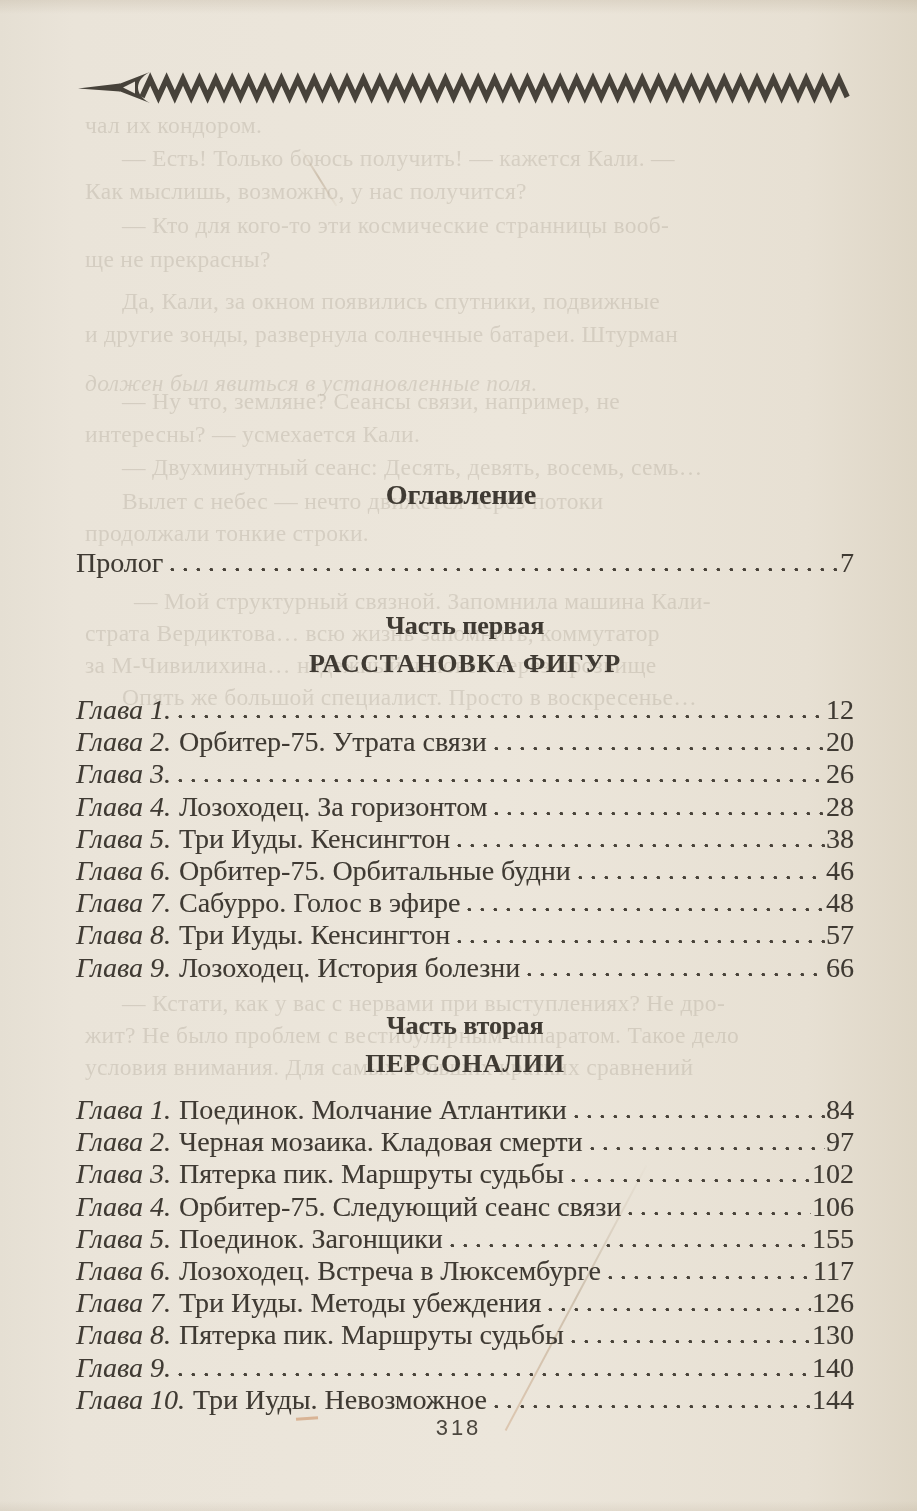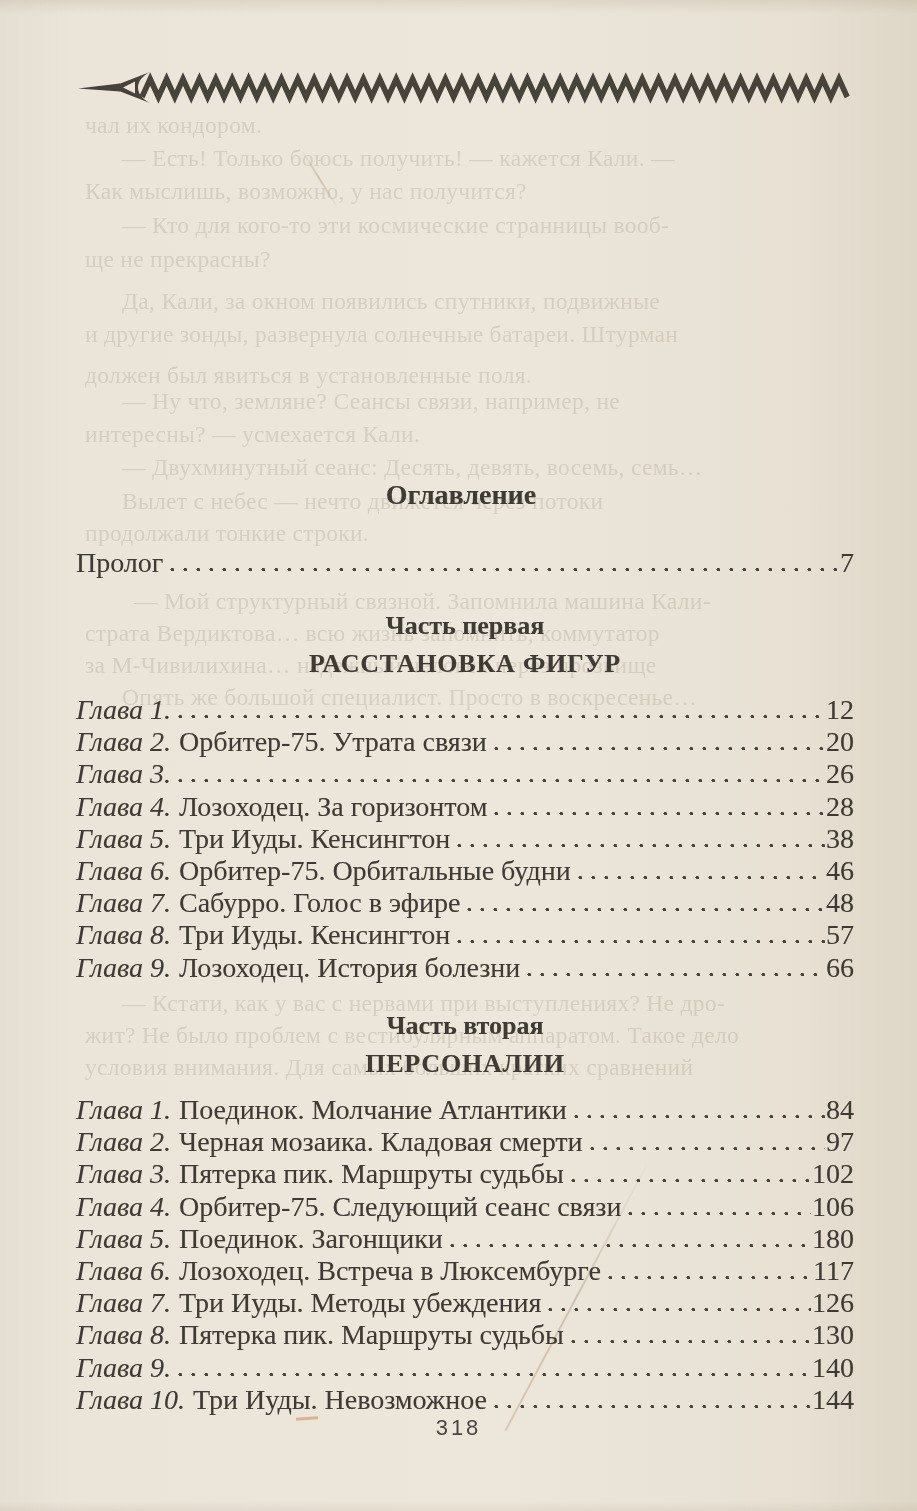--- a/index.html
+++ b/index.html
@@ -85,21 +85,21 @@
   </svg>
 
   <div id="ghost-layer">
       <span class="ghost-line" style="left: 85px; top: 112px;">чал их кондором.</span>
       <span class="ghost-line" style="left: 122px; top: 145px;">— Есть! Только боюсь получить! — кажется Кали. —</span>
       <span class="ghost-line" style="left: 85px; top: 178px;">Как мыслишь, возможно, у нас получится?</span>
       <span class="ghost-line" style="left: 122px; top: 212px;">— Кто для кого-то эти космические странницы вооб-</span>
       <span class="ghost-line" style="left: 85px; top: 246px;">ще не прекрасны?</span>
       <span class="ghost-line" style="left: 122px; top: 288px;">Да, Кали, за окном появились спутники, подвижные</span>
       <span class="ghost-line" style="left: 85px; top: 321px;">и другие зонды, развернула солнечные батареи. Штурман</span>
-      <span class="ghost-line" style="left: 85px; top: 362px;">должен был явиться в установленные поля.</span>
+      <span class="ghost-line" style="left: 85px; top: 370px; font-style: italic;">должен был явиться в установленные поля.</span>
       <span class="ghost-line" style="left: 122px; top: 388px;">— Ну что, земляне? Сеансы связи, например, не</span>
       <span class="ghost-line" style="left: 85px; top: 421px;">интересны? — усмехается Кали.</span>
       <span class="ghost-line" style="left: 122px; top: 454px;">— Двухминутный сеанс: Десять, девять, восемь, семь…</span>
       <span class="ghost-line" style="left: 122px; top: 488px;">Вылет с небес — нечто движется через потоки</span>
       <span class="ghost-line" style="left: 85px; top: 520px;">продолжали тонкие строки.</span>
       <span class="ghost-line" style="left: 122px; top: 588px; margin-left: 12px;">— Мой структурный связной. Запомнила машина Кали-</span>
       <span class="ghost-line" style="left: 85px; top: 620px;">страта Вердиктова… всю жизнь запомнить, коммутатор</span>
       <span class="ghost-line" style="left: 85px; top: 652px;">за М-Чивилихина… надежный человек через прозвище</span>
       <span class="ghost-line" style="left: 122px; top: 684px;">Опять же большой специалист. Просто в воскресенье…</span>
       <span class="ghost-line" style="left: 122px; top: 990px;">— Кстати, как у вас с нервами при выступлениях? Не дро-</span>
@@ -205,21 +205,21 @@
           <div class="toc-row">
     <span class="ch-label">Глава 4.</span>
     <span class="ch-title">Орбитер-75. Следующий сеанс связи</span>
     <span class="leader"></span>
     <span class="ch-page">106</span>
   </div>
           <div class="toc-row">
     <span class="ch-label">Глава 5.</span>
     <span class="ch-title">Поединок. Загонщики</span>
     <span class="leader"></span>
-    <span class="ch-page">180</span>
+    <span class="ch-page">155</span>
   </div>
           <div class="toc-row">
     <span class="ch-label">Глава 6.</span>
     <span class="ch-title">Лозоходец. Встреча в Люксембурге</span>
     <span class="leader"></span>
     <span class="ch-page">117</span>
   </div>
           <div class="toc-row">
     <span class="ch-label">Глава 7.</span>
     <span class="ch-title">Три Иуды. Методы убеждения</span>

